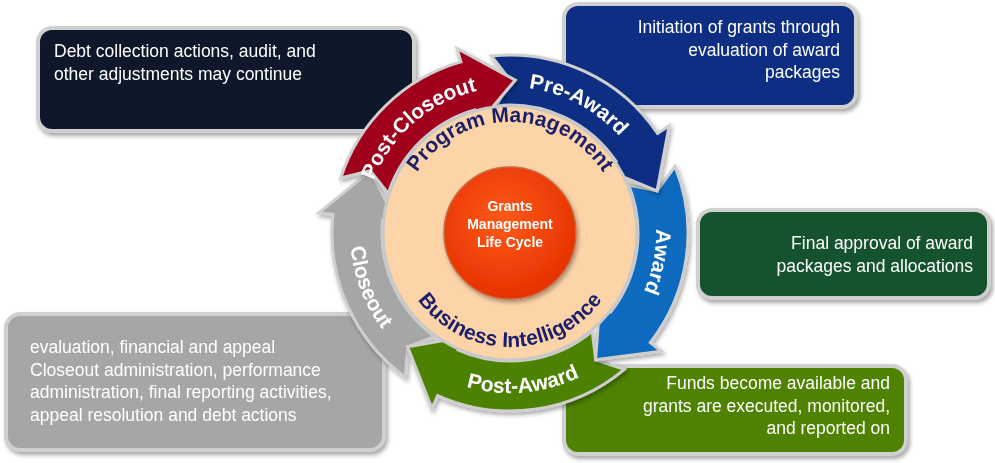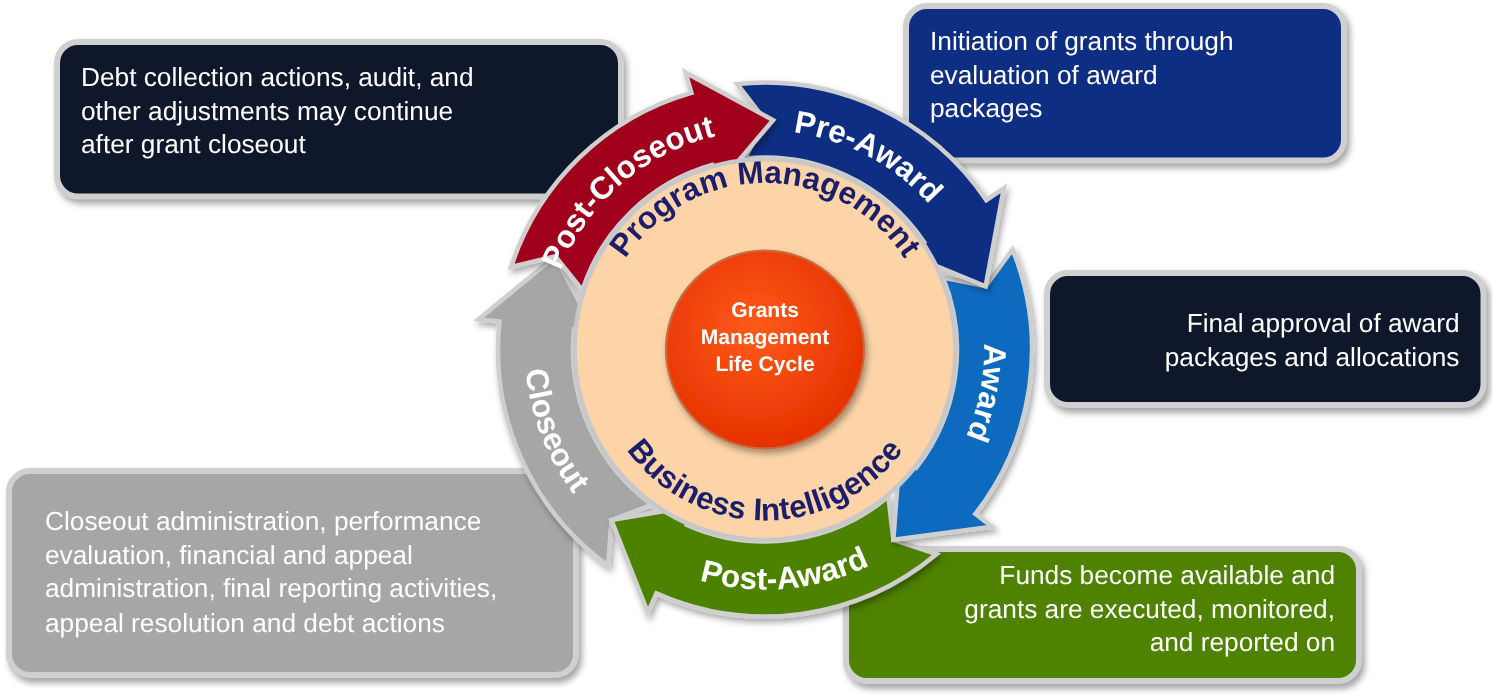--- a/index.html
+++ b/index.html
@@ -5,49 +5,48 @@
   html, body { margin: 0; padding: 0; background: #ffffff; }
   body { width: 995px; height: 463px; position: relative; overflow: hidden; font-family: "Liberation Sans", sans-serif; }
   .box {
     position: absolute; box-sizing: border-box; color: #ffffff;
     border-radius: 16px; border: 4px solid #d0d0d0;
     box-shadow: 2px 3px 4px rgba(0,0,0,0.35);
     font-size: 17.5px; line-height: 22.5px; padding: 10px 14px;
   }
   .box .line { display: block; white-space: nowrap; }
   #box-post-closeout { left: 36px; top: 26px; width: 380px; height: 107px; }
-  #box-pre-award { left: 602px; top: 2px; width: 296px; height: 107px; text-align: left; }
+  #box-pre-award { left: 562px; top: 2px; width: 296px; height: 107px; text-align: right; }
   #box-award { left: 696px; top: 180px; width: 295px; height: 92px; text-align: right; padding-top: 20px; }
   #box-closeout { left: 4px; top: 312px; width: 382px; height: 140px; padding-left: 22px; padding-top: 20px; }
   #box-post-award { left: 562px; top: 364px; width: 346px; height: 92px; text-align: right; padding-top: 4px; }
   svg#cycle { position: absolute; left: 0; top: 0; }
   .arrow-label { font-family: "Liberation Sans", sans-serif; font-weight: bold; fill: #ffffff; font-size: 21px; }
   .ring-label { font-family: "Liberation Sans", sans-serif; font-weight: bold; fill: #1b1f6b; font-size: 21px; }
   .center-label { font-family: "Liberation Sans", sans-serif; font-weight: bold; fill: #ffffff; font-size: 14px; }
 </style>
 </head>
 <body>
 
 <div class="box" id="box-post-closeout" style="background: #0f172a;">
   <span class="line">Debt collection actions, audit, and</span>
   <span class="line">other adjustments may continue</span>
-  <span class="line">after grant closeout</span>
 </div>
 <div class="box" id="box-pre-award" style="background: rgb(13, 46, 130);">
   <span class="line">Initiation of grants through</span>
   <span class="line">evaluation of award</span>
   <span class="line">packages</span>
 </div>
-<div class="box" id="box-award" style="background: #0f172a;">
+<div class="box" id="box-award" style="background: #14532d; margin-top: 28px;">
   <span class="line">Final approval of award</span>
   <span class="line">packages and allocations</span>
 </div>
 <div class="box" id="box-closeout" style="background: rgb(166, 166, 166);">
+  <span class="line">evaluation,  financial and appeal</span>
   <span class="line">Closeout administration, performance</span>
-  <span class="line">evaluation,  financial and appeal</span>
   <span class="line">administration, final reporting activities,</span>
   <span class="line">appeal resolution and debt actions</span>
 </div>
 <div class="box" id="box-post-award" style="background: rgb(78, 130, 0);">
   <span class="line">Funds become available and</span>
   <span class="line">grants are executed, monitored,</span>
   <span class="line">and reported on</span>
 </div>
 
 <svg id="cycle" width="995" height="463" viewBox="0 0 995 463">

